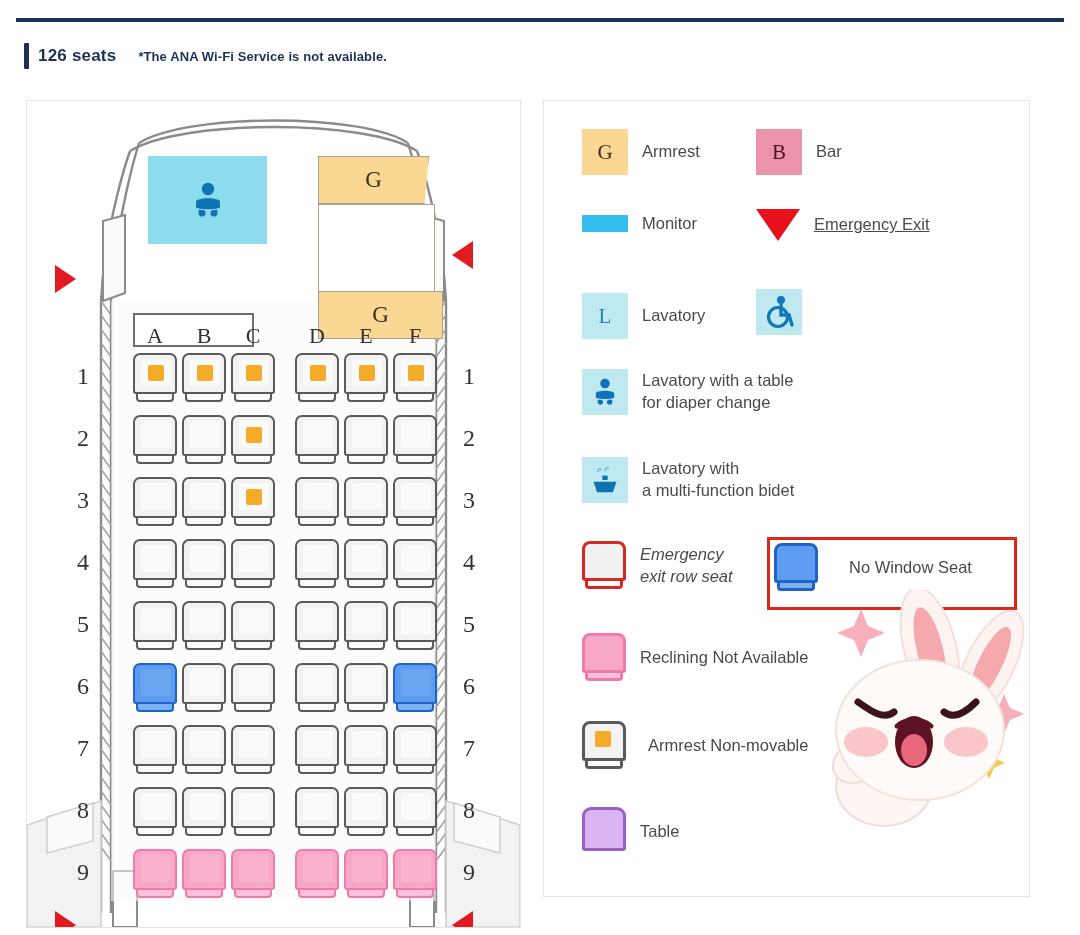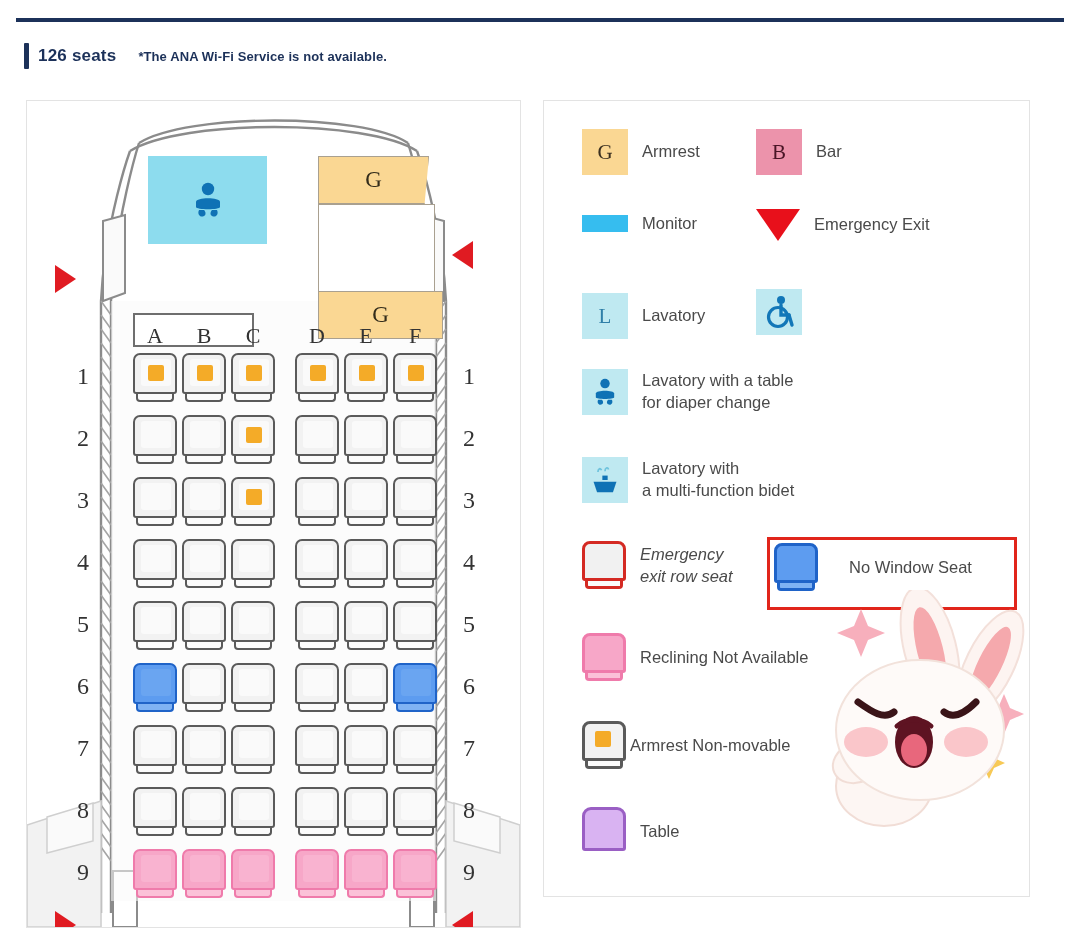--- a/index.html
+++ b/index.html
@@ -646,21 +646,21 @@
         <div class="leg-item" style="left: 38px; top: 112px;">
           <div class="leg-sw">
             <div class="sw-cyanbar"></div>
           </div>
           <div class="leg-txt" style="margin-left: 14px;">Monitor</div>
         </div>
         <div class="leg-item" style="left: 212px; top: 108px;">
           <div class="leg-sw">
             <div class="tri-down"></div>
           </div>
-          <div class="leg-txt" style="margin-left: 14px;">Emergency Exit</div>
+          <div class="leg-txt" style="margin-left: 14px; text-decoration: underline;">Emergency Exit</div>
         </div>
         <div class="leg-item" style="left: 38px; top: 192px;">
           <div class="leg-sw">
             <div class="sw-square sw-lav" style="display: flex; align-items: center; justify-content: center;">L</div>
           </div>
           <div class="leg-txt" style="margin-left: 14px;">Lavatory</div>
         </div>
         <div class="leg-item" style="left: 212px; top: 188px;">
           <div class="leg-sw">
             <div class="sw-lav-ic" style="display:flex;align-items:center;justify-content:center">
@@ -730,21 +730,21 @@
           <div class="leg-txt" style="margin-left: 14px;">Reclining Not Available</div>
         </div>
         <div class="leg-item" style="left: 38px; top: 620px;">
           <div class="leg-sw">
             <div class="lseat">
               <div class="ls"></div>
               <div class="lb"></div>
               <div class="lm"></div>
             </div>
           </div>
-          <div class="leg-txt" style="margin-left: 4px;">Armrest Non-movable</div>
+          <div class="leg-txt" style="margin-left: 22px;">Armrest Non-movable</div>
         </div>
         <div class="leg-item" style="left: 38px; top: 706px;">
           <div class="leg-sw">
             <div class="lseat table">
               <div class="lb"></div>
             </div>
           </div>
           <div class="leg-txt" style="margin-left: 14px;">Table</div>
         </div>
       </div>

